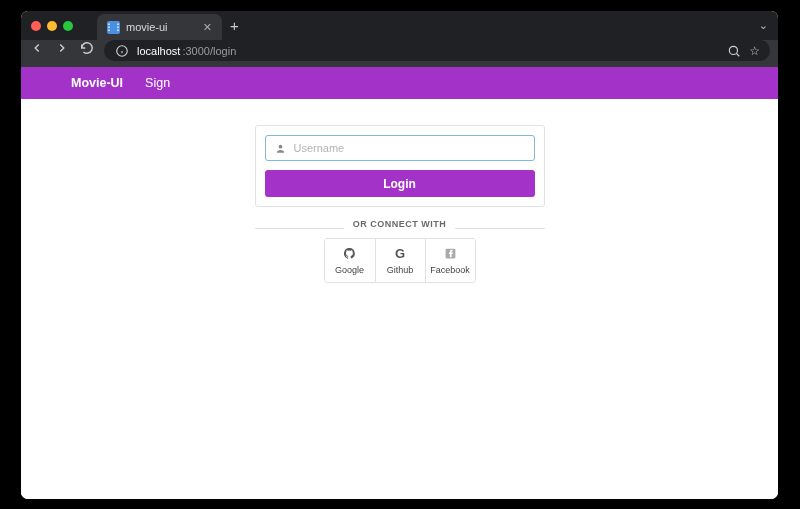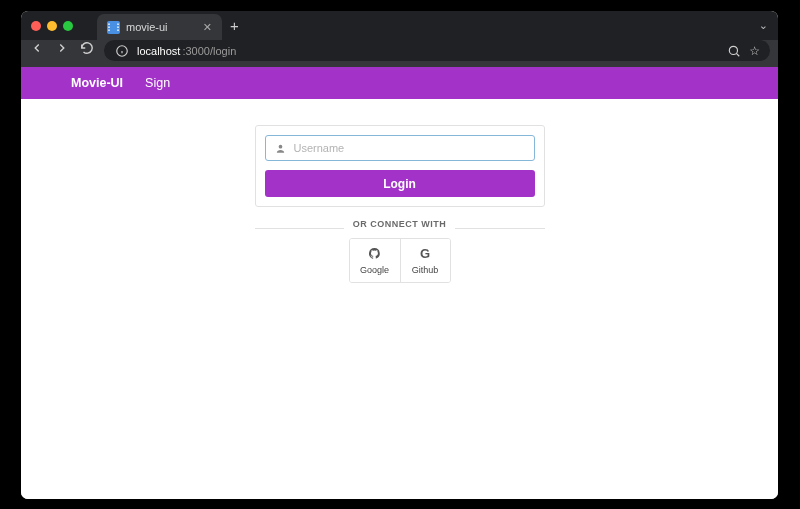--- a/index.html
+++ b/index.html
@@ -273,16 +273,25 @@
             <svg viewBox="0 0 24 24" fill="currentColor">
                 <path d="M12 2a10 10 0 0 0-3.2 19.5c.5.1.7-.2.7-.5v-1.8c-2.8.6-3.4-1.3-3.4-1.3-.5-1.1-1.1-1.4-1.1-1.4-.9-.6.1-.6.1-.6 1 .1 1.5 1 1.5 1 .9 1.5 2.4 1.1 2.9.8.1-.6.3-1.1.6-1.3-2.2-.3-4.6-1.1-4.6-5a3.9 3.9 0 0 1 1-2.7c-.1-.3-.5-1.3.1-2.7 0 0 .8-.3 2.8 1a9.6 9.6 0 0 1 5 0c1.9-1.3 2.8-1 2.8-1 .6 1.4.2 2.4.1 2.7a3.9 3.9 0 0 1 1 2.7c0 3.9-2.3 4.7-4.6 5 .4.3.7.9.7 1.8v2.7c0 .3.2.6.7.5A10 10 0 0 0 12 2z"></path>
               </svg>
           </span>
           <span>Google</span>
         </div>
         <div class="social-btn">
           <span class="social-ico" style="font-weight:700;font-size:13px;font-family:Arial">G</span>
           <span>Github</span>
         </div>
+        <div class="social-btn">
+          <span class="social-ico">
+            <svg viewBox="0 0 24 24" fill="#aaa">
+                <rect x="3" y="3" width="18" height="18" rx="2"></rect>
+                <path fill="#fff" d="M14 8h2V5h-2c-1.7 0-3 1.3-3 3v2H9v3h2v6h3v-6h2l.4-3H14V8.5c0-.3.2-.5.5-.5"></path>
+              </svg>
+          </span>
+          <span>Facebook</span>
+        </div>
       </div>
     </div>
   </div>
 </div>
 
 </body></html>

